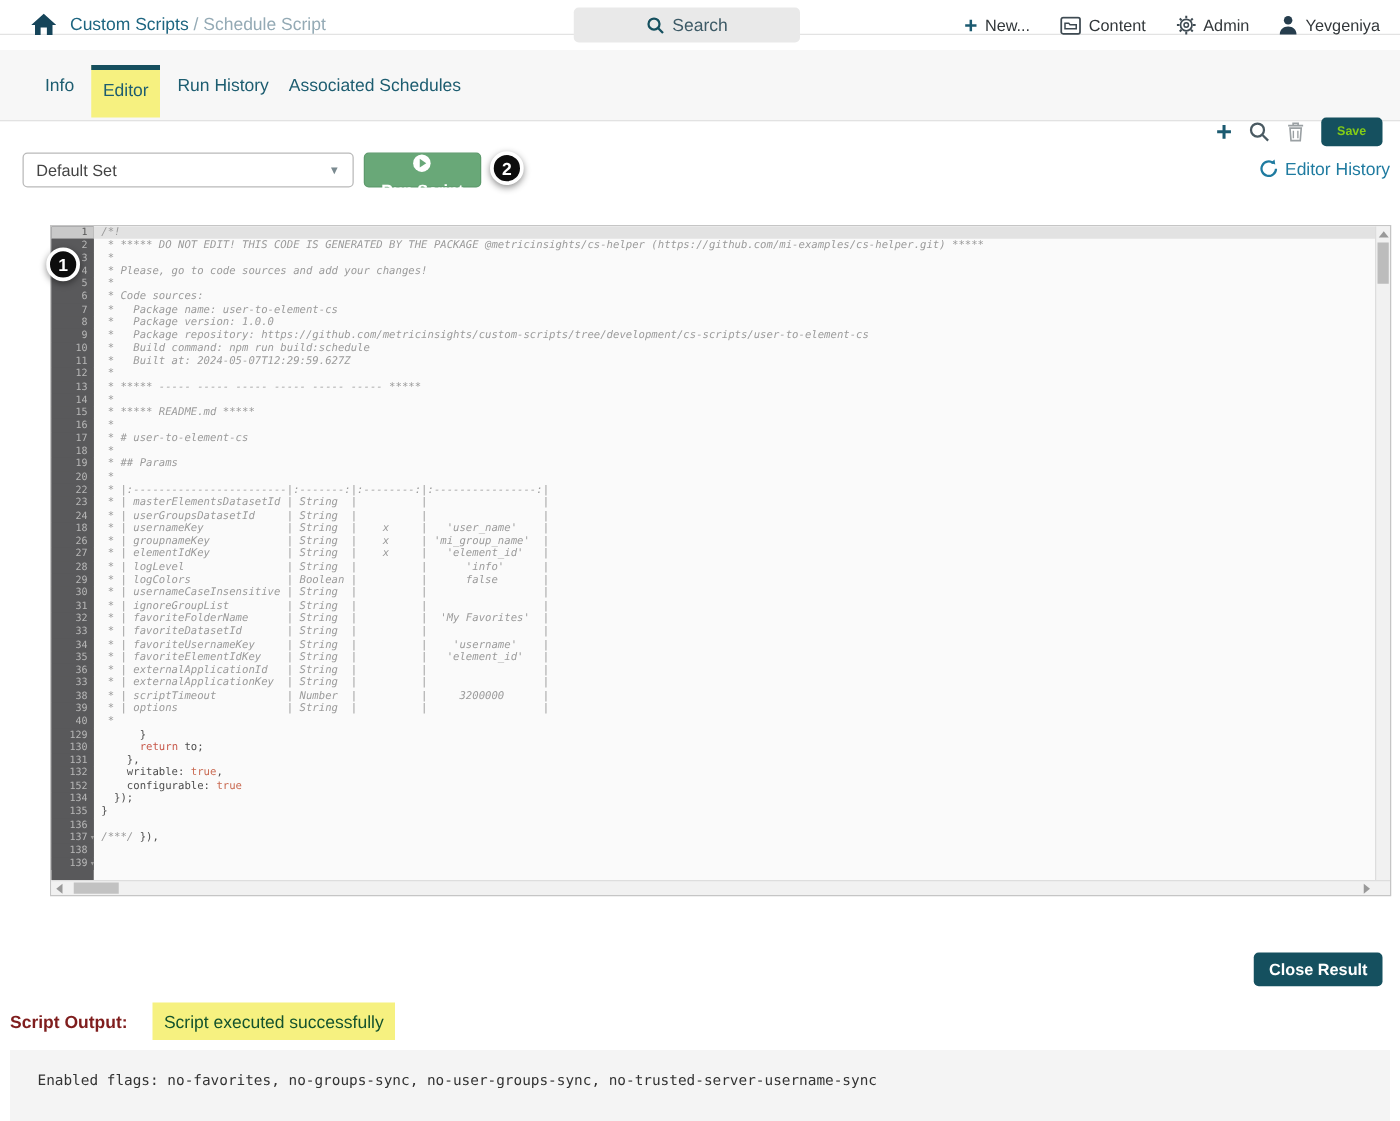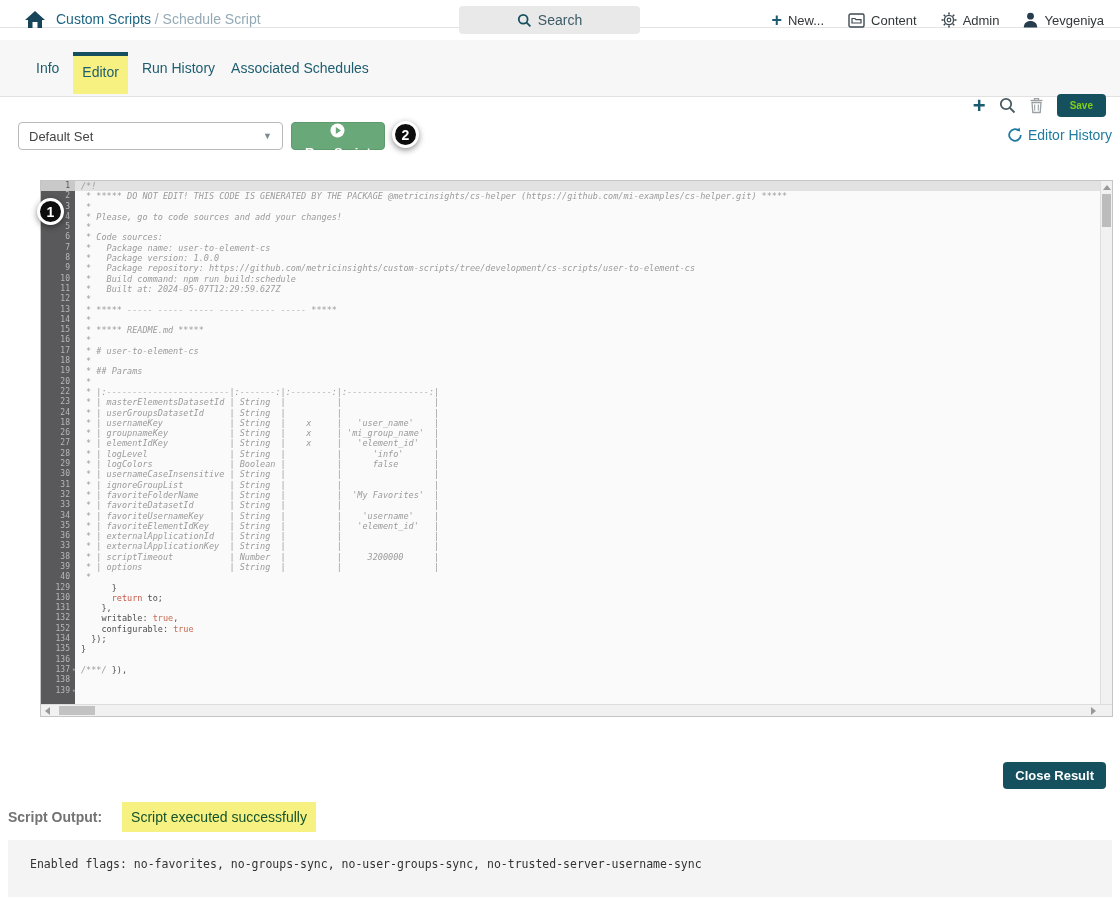--- a/index.html
+++ b/index.html
@@ -117,21 +117,21 @@
     position:absolute; right:16px; top:2px; width:0; height:0;
     border-top:4px solid transparent; border-bottom:4px solid transparent; border-left:5px solid #999;
   }
   #hscroll .thumb { position:absolute; left:18px; top:1px; width:36px; height:9px; background:#c2c2c2; }
   
   #close-result {
     position:absolute; right:14px; top:762px; background:#15505f; color:#fff;
     font-size:13px; font-weight:bold; padding:6px 12px; border-radius:4px; cursor:pointer;
   }
   #script-output-line { position:absolute; left:8px; top:802px; font-size:14px; display:flex; align-items:center; }
-  #script-output-label { font-weight:bold; color:#737373; }
+  #script-output-label { font-weight:bold; color:#7f1d1d; }
   #script-status { background:#f6f180; color:#14532d; padding:7px 9px; margin-left:20px; }
   #output-box {
     position:absolute; left:8px; top:840px; width:1104px; height:57px; background:#f4f4f4;
   }
   #output-text {
     position:absolute; left:22px; top:17px;
     font-family:"DejaVu Sans Mono", monospace; font-size:11.5px; color:#333; white-space:pre;
   }
   svg { display:block; }
 </style>

